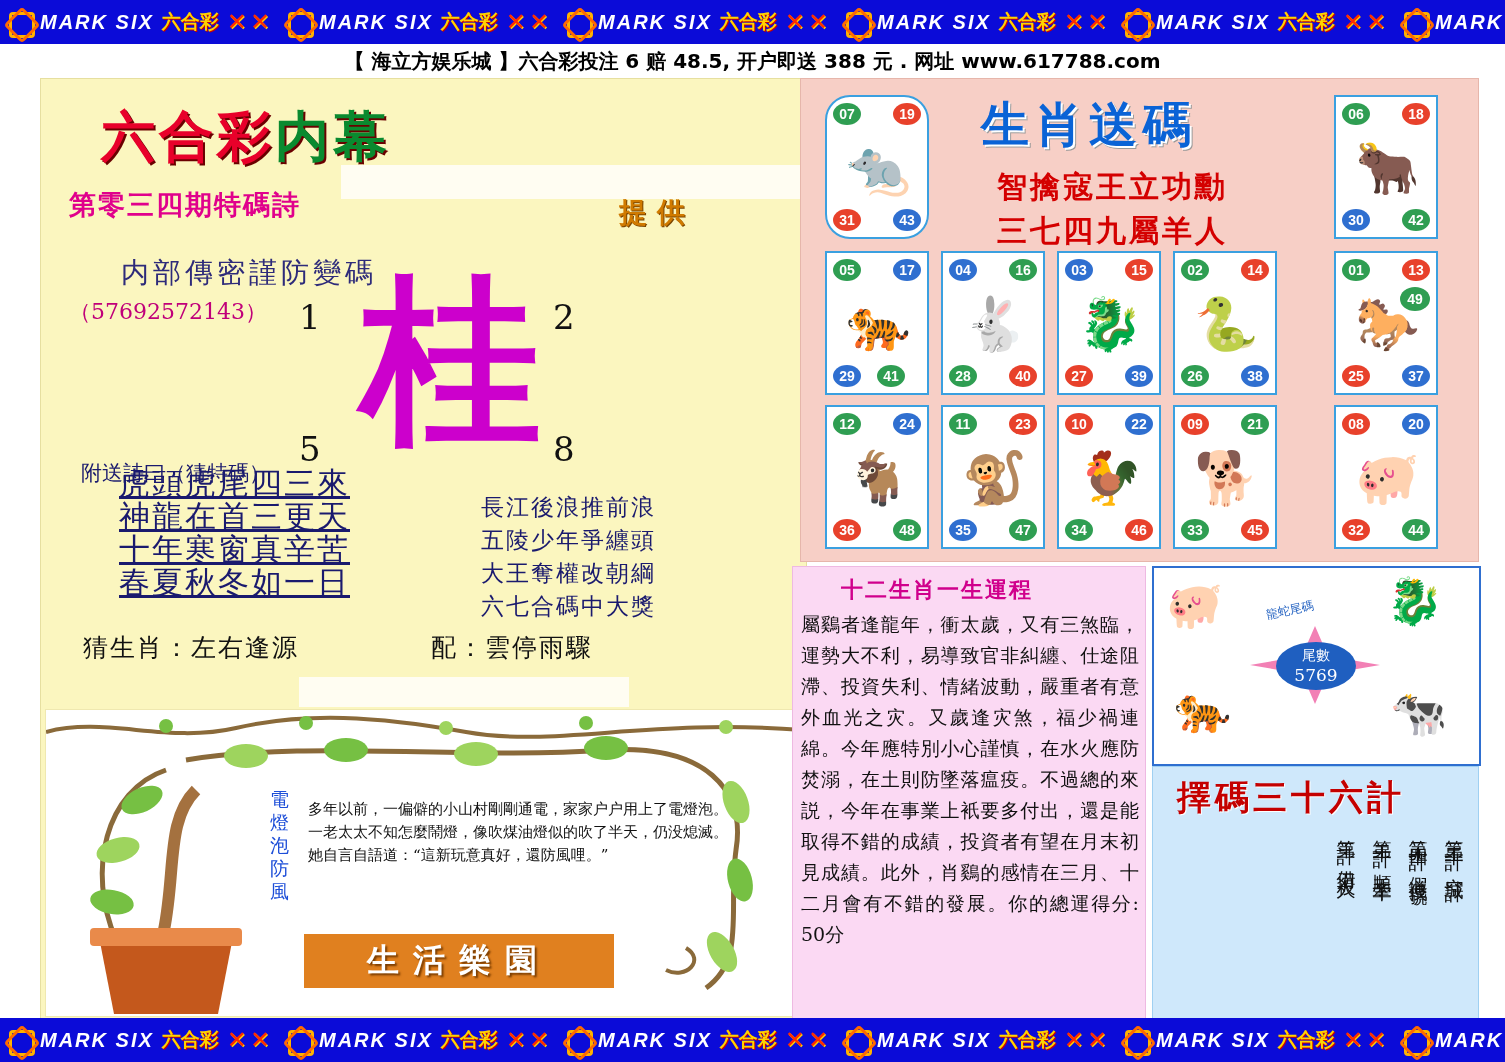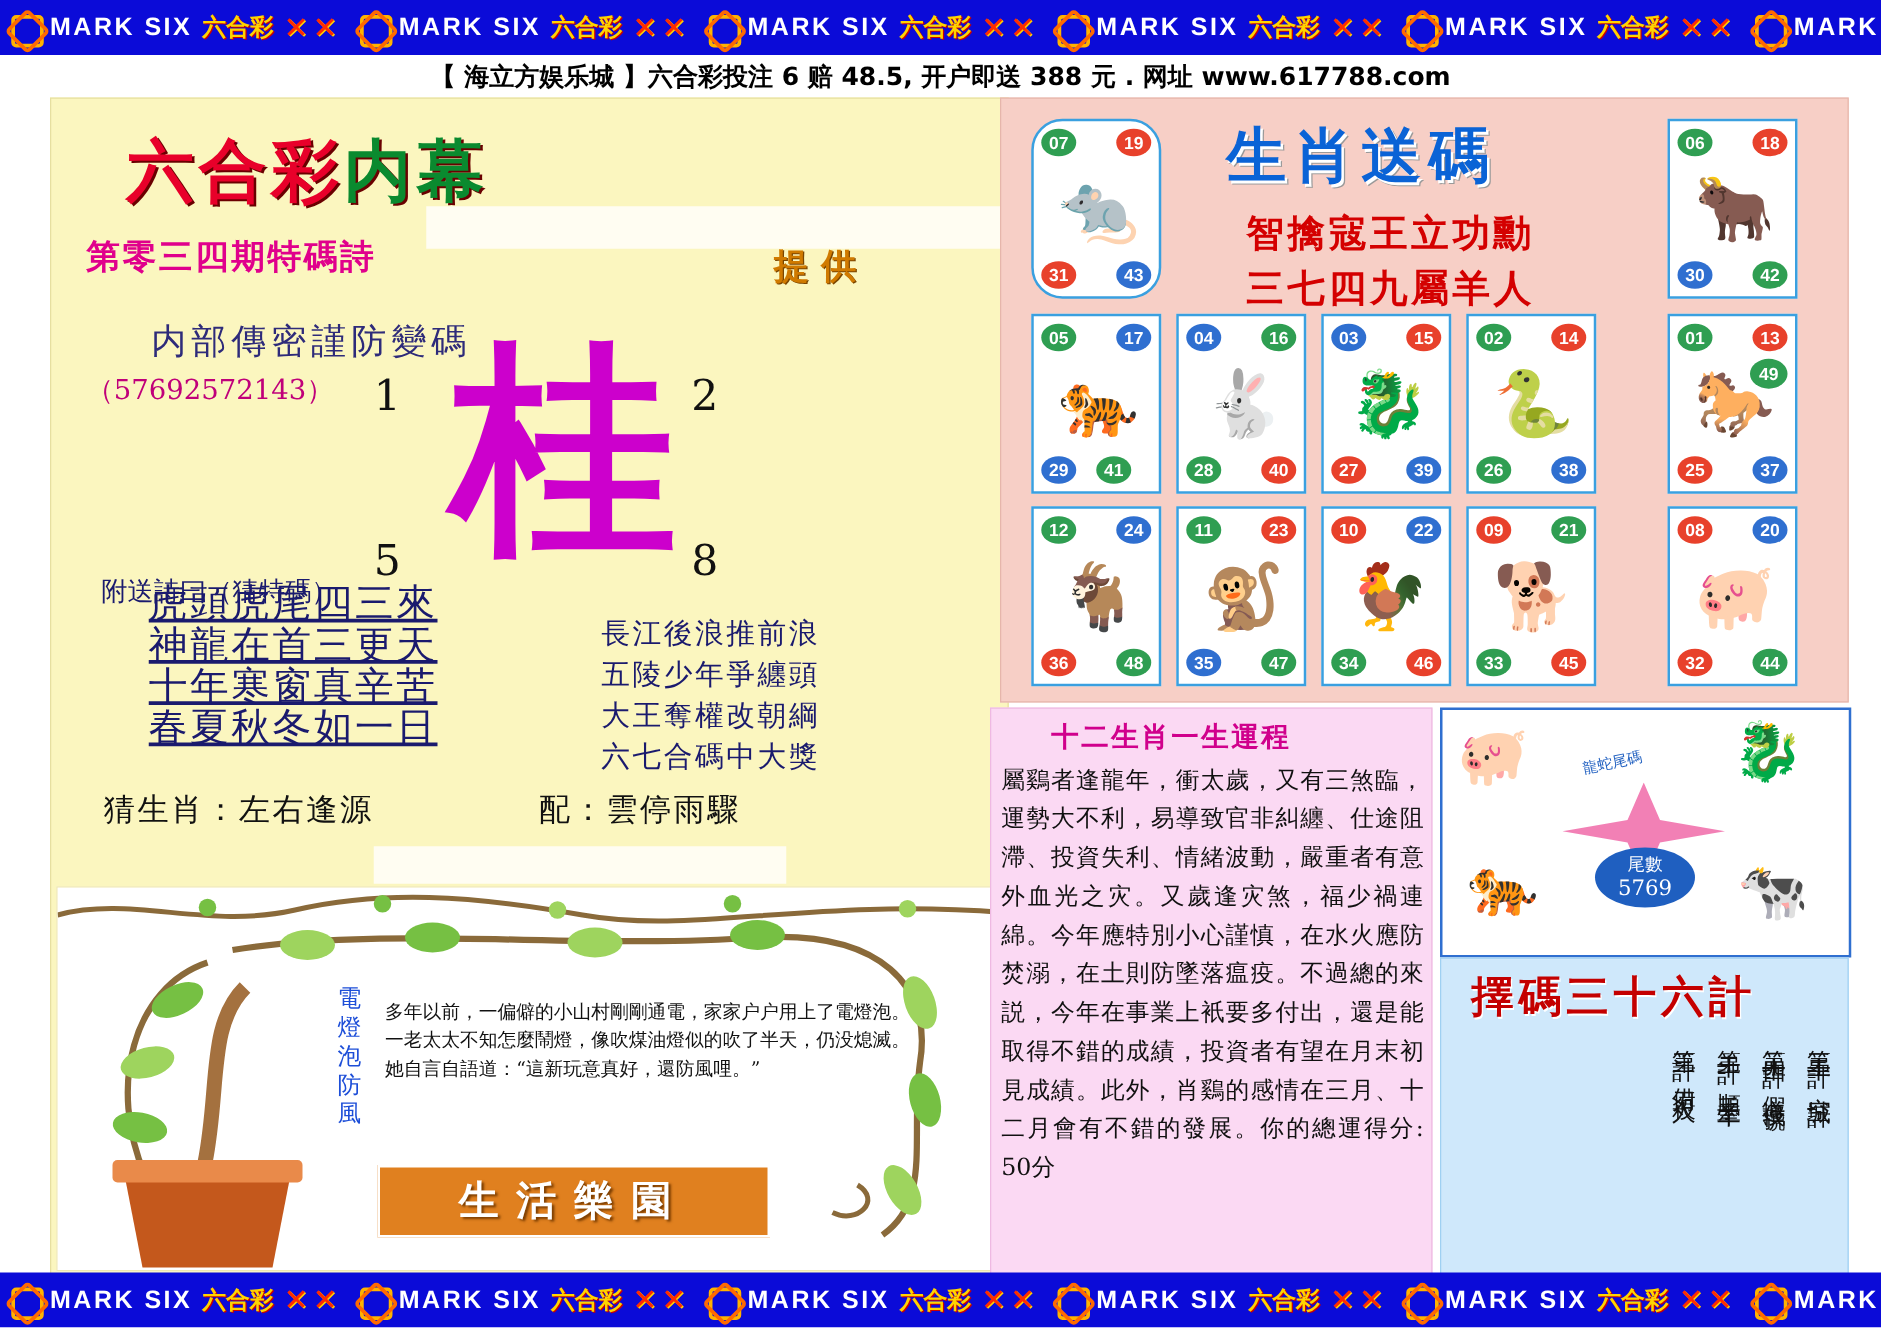--- a/index.html
+++ b/index.html
@@ -4,21 +4,21 @@
 <style>
   html,body{margin:0;padding:0;}
   body{width:1505px;height:1062px;background:#ffffff;font-family:"Liberation Sans","DejaVu Sans",sans-serif;overflow:hidden;}
   .page{position:relative;width:1505px;height:1062px;}
 
   
   .strip{position:absolute;left:0;width:1505px;height:44px;background:#0b0bd8;display:flex;align-items:center;overflow:hidden;}
   .strip.top{top:0;}
   .strip.bottom{bottom:0;}
   .strip .unit{display:flex;align-items:center;gap:8px;padding:0 6px;flex:0 0 auto;}
-  .marksix{color:#ffffff;font-weight:bold;font-size:20px;letter-spacing:2px;font-family:"Liberation Sans",sans-serif;}
+  .marksix{color:#ffffff;font-weight:bold;font-size:20px;letter-spacing:2px;font-family:"Liberation Sans",sans-serif;font-style:italic;}
   .liuhecai{color:#ffd400;font-weight:bold;font-size:19px;font-family:"DejaVu Sans",sans-serif;text-shadow:1px 1px 0 #c00;}
   .flower{width:26px;height:26px;position:relative;flex:0 0 auto;}
   .flower:before,.flower:after{content:"";position:absolute;left:3px;top:3px;width:20px;height:20px;border:3px solid #ffb300;border-radius:4px;}
   .flower:after{transform:rotate(45deg);border-color:#ff6a00;}
   .xx{color:#ff2b00;font-weight:bold;font-size:24px;letter-spacing:3px;text-shadow:1px 1px 0 #ffd400;}
 
   
   .headline{position:absolute;top:45px;left:0;width:1505px;height:32px;display:flex;align-items:center;justify-content:center;background:#ffffff;}
   .headline span{color:#000;font-weight:bold;font-size:20px;font-family:"DejaVu Sans",sans-serif;}
 
@@ -66,21 +66,21 @@
   .extra-ball{position:absolute;width:30px;height:24px;border-radius:50%;background:#2f9e52;color:#fff;font-size:14px;font-weight:bold;display:flex;align-items:center;justify-content:center;}
 
   
   .fortune{position:absolute;left:792px;top:566px;width:352px;height:452px;background:#fbd9f3;border:1px solid #eeb9e2;}
   .fortune h3{margin:0;position:absolute;left:48px;top:8px;font-size:22px;color:#d0008c;font-family:"DejaVu Serif",serif;font-weight:bold;letter-spacing:2px;}
   .fortune p{margin:0;position:absolute;left:8px;top:42px;width:338px;font-size:19px;line-height:31px;color:#111;font-family:"DejaVu Serif",serif;text-align:justify;}
 
   
   .tailbox{position:absolute;left:1152px;top:566px;width:325px;height:196px;background:#ffffff;border:2px solid #2f6fd0;overflow:hidden;}
   .tail-star{position:absolute;left:96px;top:58px;width:130px;height:78px;}
-  .tail-oval{position:absolute;left:122px;top:74px;width:80px;height:48px;border-radius:50%;background:#1f5fc0;color:#fff;display:flex;flex-direction:column;align-items:center;justify-content:center;font-family:"DejaVu Serif",serif;margin-top:36px;}
+  .tail-oval{position:absolute;left:122px;top:74px;width:80px;height:48px;border-radius:50%;background:#1f5fc0;color:#fff;display:flex;flex-direction:column;align-items:center;justify-content:center;font-family:"DejaVu Serif",serif;}
   .tail-oval .t1{font-size:14px;}
   .tail-oval .t2{font-size:17px;font-weight:normal;}
   .tail-label{position:absolute;left:112px;top:34px;font-size:12px;color:#1f5fc0;font-family:"DejaVu Serif",serif;transform:rotate(-12deg);}
   .tail-animal{position:absolute;font-size:46px;line-height:1;}
 
   .plan{position:absolute;left:1152px;top:766px;width:325px;height:252px;background:#cfe8fb;border:1px solid #9fd0f2;}
   .plan-title{position:absolute;left:24px;top:8px;font-size:34px;font-weight:bold;color:#c40000;font-family:"DejaVu Serif",serif;letter-spacing:4px;text-shadow:1px 1px 0 #fff;}
   .plan-cols{position:absolute;left:10px;top:58px;width:305px;height:186px;display:flex;flex-direction:row-reverse;justify-content:flex-start;gap:10px;}
   .plan-col{writing-mode:vertical-rl;font-size:19px;color:#111;font-family:"DejaVu Serif",serif;letter-spacing:3px;height:186px;}
 </style>

